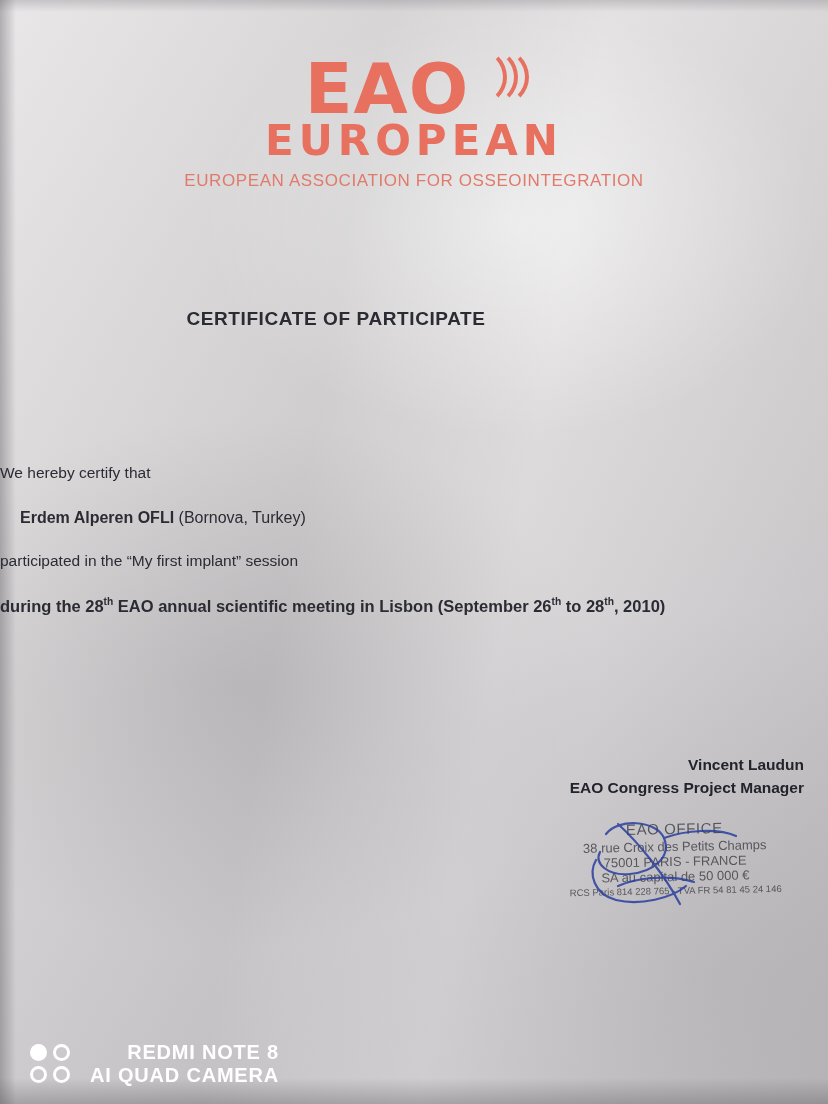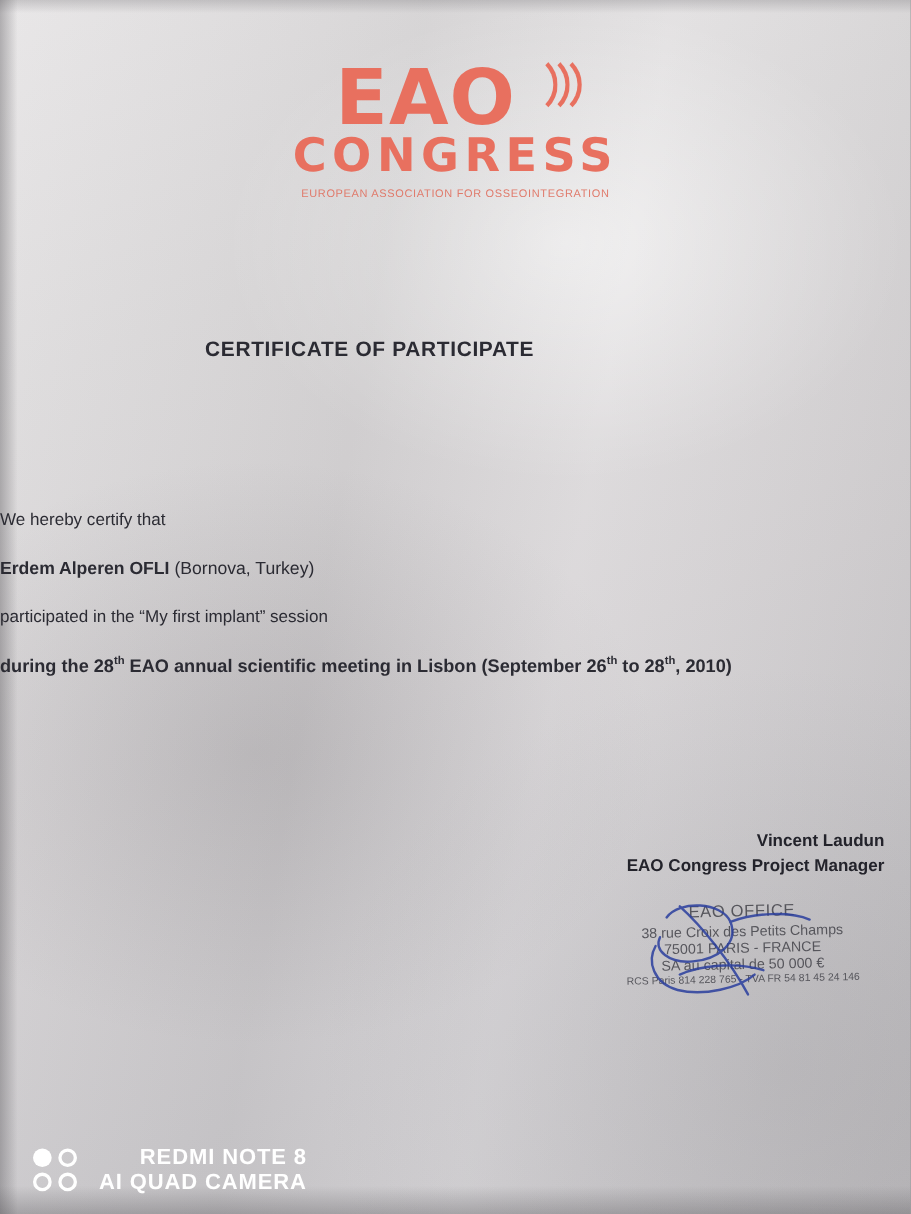--- a/index.html
+++ b/index.html
@@ -99,21 +99,21 @@
     font-family: "DejaVu Sans", sans-serif;
     font-weight: bold;
     font-size: 42px;
     letter-spacing: 5px;
     line-height: 1;
     margin-top: -4px;
     color: #e8705f;
   }
   .logo-sub {
     font-family: "Liberation Sans", sans-serif;
-    font-size: 10px;
+    font-size: 17px;
     letter-spacing: 0.6px;
     margin-top: 9px;
     color: #e07a6b;
   }
 
   
   .cert-title {
     position: absolute;
     top: 308px;
     left: 0;
@@ -125,21 +125,21 @@
     color: #2b2b33;
   }
   .line {
     position: absolute;
     left: 0;
     width: 772px;
     text-align: left;
     color: #2b2b33;
   }
   .l1 { top: 464px; font-size: 15.5px; }
-  .l2 { top: 509px; font-size: 16px; }
+  .l2 { top: 509px; font-size: 16px; padding-left: 20px; }
   .l2 b { font-weight: bold; }
   .l3 { top: 552px; font-size: 15.5px; }
   .l4 { top: 596px; font-size: 16.5px; font-weight: bold; }
   sup { font-size: 0.62em; vertical-align: super; margin-top: 32px; }
 
   .signer {
     position: absolute;
     right: 24px;
     text-align: right;
     font-weight: bold;
@@ -218,21 +218,21 @@
 
   <div class="logo">
     <div class="logo-mark">
       <span class="logo-eao">EAO</span>
       <span class="arcs">
         <span></span>
           <span></span>
           <span></span>
       </span>
     </div>
-    <div class="logo-congress">CONGRESS</div>
+    <div class="logo-congress">EUROPEAN</div>
     <div class="logo-sub">EUROPEAN ASSOCIATION FOR OSSEOINTEGRATION</div>
   </div>
 
   <div class="cert-title">CERTIFICATE OF PARTICIPATE</div>
 
   <div class="line l1">We hereby certify that</div>
 
   <div class="line l2">
     <b>Erdem Alperen OFLI</b>
     <span>(Bornova, Turkey)</span>

